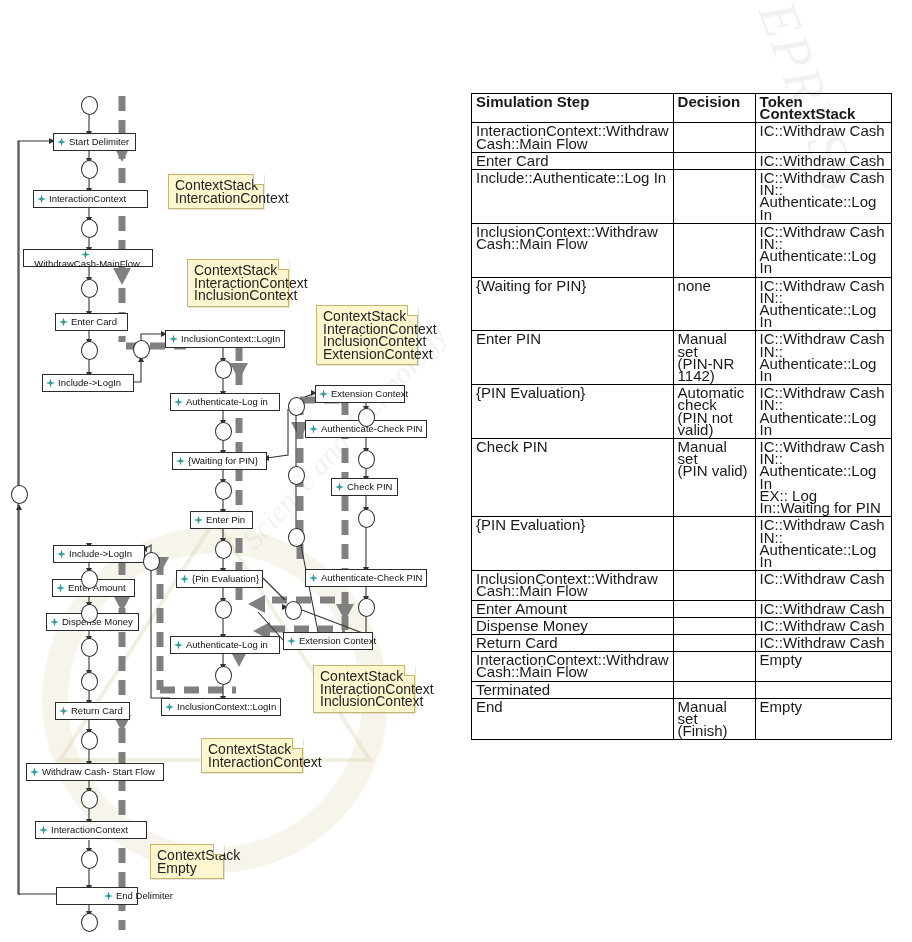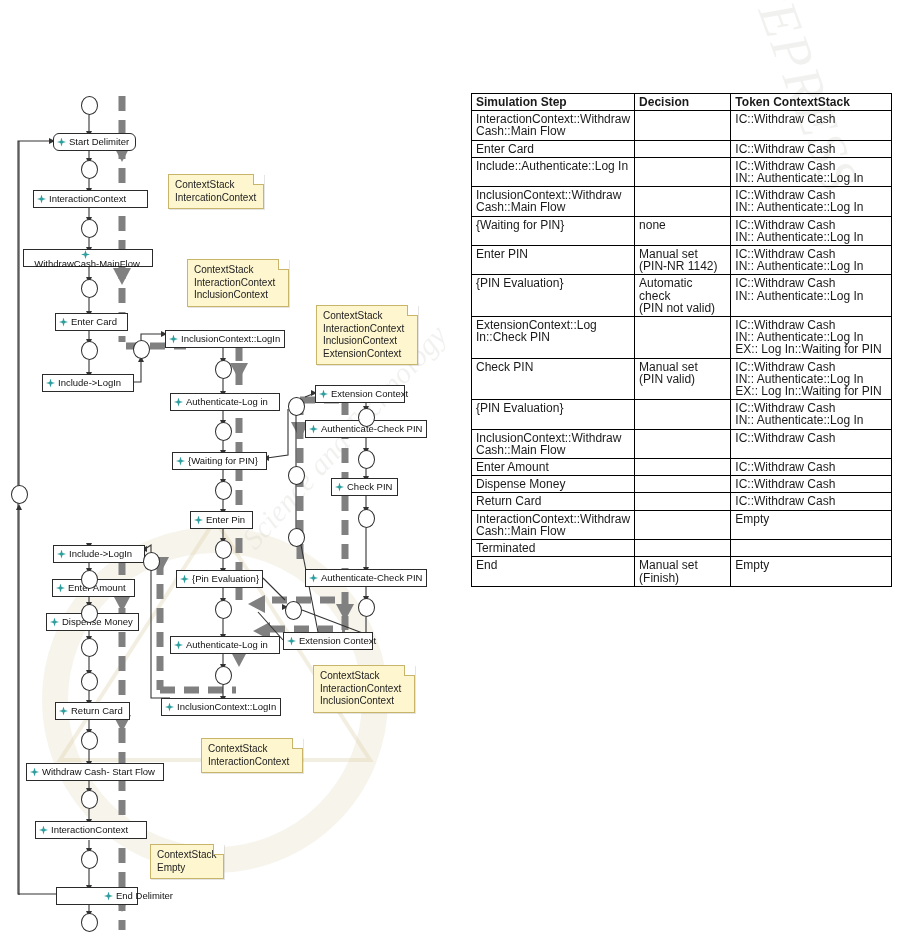--- a/index.html
+++ b/index.html
@@ -17,29 +17,29 @@
   .node .dia:before{content:"";position:absolute;left:0;top:0;width:9px;height:9px;
         background:#2e9e9e;clip-path:polygon(50% 0,62% 38%,100% 50%,62% 62%,50% 100%,38% 62%,0 50%,38% 38%);}
   .node .lbl{flex:0 0 auto;}
 
   
   .circ{position:absolute;width:17px;height:19px;border:1.3px solid #2b2b2b;
         border-radius:50%;background:#fff;box-sizing:border-box;}
 
   
   .note{position:absolute;box-sizing:border-box;background:#fdf6cf;
-        border:1px solid #c8b56a;font-size:10px;line-height:12.5px;
+        border:1px solid #c8b56a;font-size:14px;line-height:12.5px;
         padding:4px 6px 4px 6px;color:#222;white-space:pre;
         box-shadow:1px 1px 0 rgba(0,0,0,.10);}
   .note .fold{position:absolute;right:-1px;top:-1px;width:10px;height:10px;
         background:#ffffff;border-left:1px solid #c8b56a;border-bottom:1px solid #c8b56a;}
 
   
   #simtable{position:absolute;left:471px;top:93px;width:421px;
-            border-collapse:collapse;font-size:12px;}
+            border-collapse:collapse;font-size:15px;}
   #simtable td,#simtable th{border:1px solid #000;padding:2px 4px 2px 4px;
             vertical-align:top;line-height:12.2px;text-align:left;font-weight:normal;}
   #simtable th{font-weight:bold;}
   #simtable col.c1{width:154px;}
   #simtable col.c2{width:100px;}
   #simtable col.c3{width:167px;}
   .cellline{display:block;}
 
   
   .wm{position:absolute;pointer-events:none;opacity:.13;color:#9a9a8a;
@@ -230,21 +230,21 @@
 
       <polygon points="148,566 154,566 151,560"></polygon>
 
       <polygon points="147,546 147,552 141,549"></polygon>
 
       <polygon points="282,604 282,610 288,607"></polygon>
     </g>
   </svg>
 
   <div id="nodes-root">
-      <div class="node" style="left: 53px; top: 133px; width: 83px; border-radius: 6px;">
+      <div class="node" style="left: 53px; top: 133px; width: 83px;">
         <span class="dia"></span>
         <span class="lbl">Start Delimiter</span>
       </div>
       <div class="node" style="left: 33px; top: 190px; width: 115px;">
         <span class="dia"></span>
         <span class="lbl">InteractionContext</span>
       </div>
       <div class="node" style="left: 23px; top: 249px; width: 130px; flex-direction: column;">
         <span class="dia"></span>
         <span class="lbl">WithdrawCash-MainFlow</span>
@@ -472,32 +472,20 @@
             <span class="cellline">Automatic check</span>
             <span class="cellline">(PIN not valid)</span>
           </td>
           <td>
             <span class="cellline">IC::Withdraw Cash</span>
             <span class="cellline">IN:: Authenticate::Log In</span>
           </td>
         </tr>
         <tr>
           <td>
-            <span class="cellline">ExtensionContext::Log</span>
-            <span class="cellline">In::Check PIN</span>
-          </td>
-          <td>&nbsp;</td>
-          <td>
-            <span class="cellline">IC::Withdraw Cash</span>
-            <span class="cellline">IN:: Authenticate::Log In</span>
-            <span class="cellline">EX:: Log In::Waiting for PIN</span>
-          </td>
-        </tr>
-        <tr>
-          <td>
             <span class="cellline">Check PIN</span>
           </td>
           <td>
             <span class="cellline">Manual set</span>
             <span class="cellline">(PIN valid)</span>
           </td>
           <td>
             <span class="cellline">IC::Withdraw Cash</span>
             <span class="cellline">IN:: Authenticate::Log In</span>
             <span class="cellline">EX:: Log In::Waiting for PIN</span>

